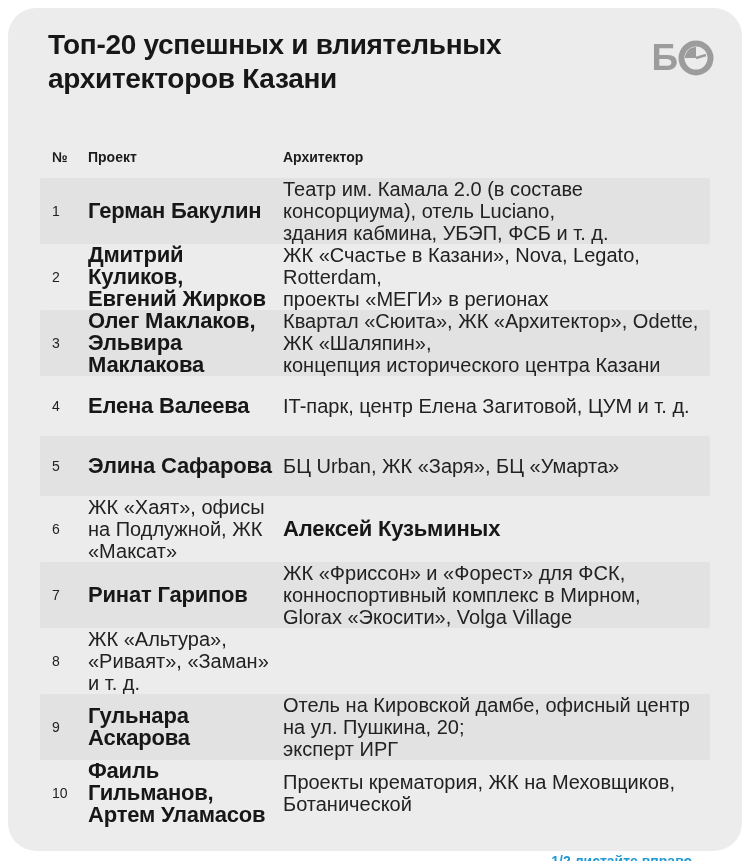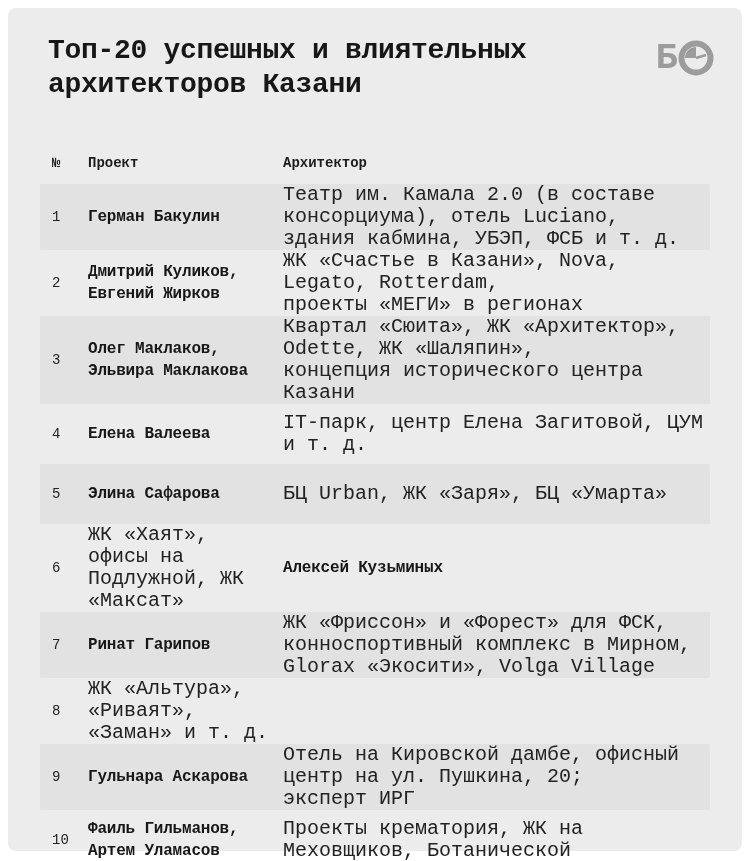--- a/index.html
+++ b/index.html
@@ -16,24 +16,23 @@
     background: #ffffff;
     overflow: hidden;
   }
   .card {
     position: absolute;
     left: 8px;
     top: 8px;
     right: 8px;
     bottom: 10px;
     background: #ececec;
-    border-radius: 8px;
-    padding: 24px 32px 0 32px;
+    border-radius: 28px;
+    padding: 18px 32px 0 32px;
     box-sizing: border-box;
-    font-family: Liberation Mono, monospace;
   }
   .page-title {
     margin: 2px 0 0 8px;
     font-size: 28px;
     line-height: 34px;
     font-weight: 700;
     letter-spacing: -0.3px;
     white-space: pre-line;
     color: #171717;
     max-width: 560px;
@@ -74,21 +73,21 @@
   .row {
     min-height: 60px;
     border-radius: 2px;
   }
   .row.striped { background: #e2e2e2; }
   .cell.num {
     font-size: 14px;
     color: #222222;
   }
   .cell.name {
-    font-size: 16px;
+    font-size: 22px;
     font-weight: 700;
     line-height: 22px;
     white-space: pre-line;
     letter-spacing: -0.2px;
     color: #171717;
     padding-right: 10px;
   }
   .cell.project {
     font-size: 20px;
     line-height: 22px;

